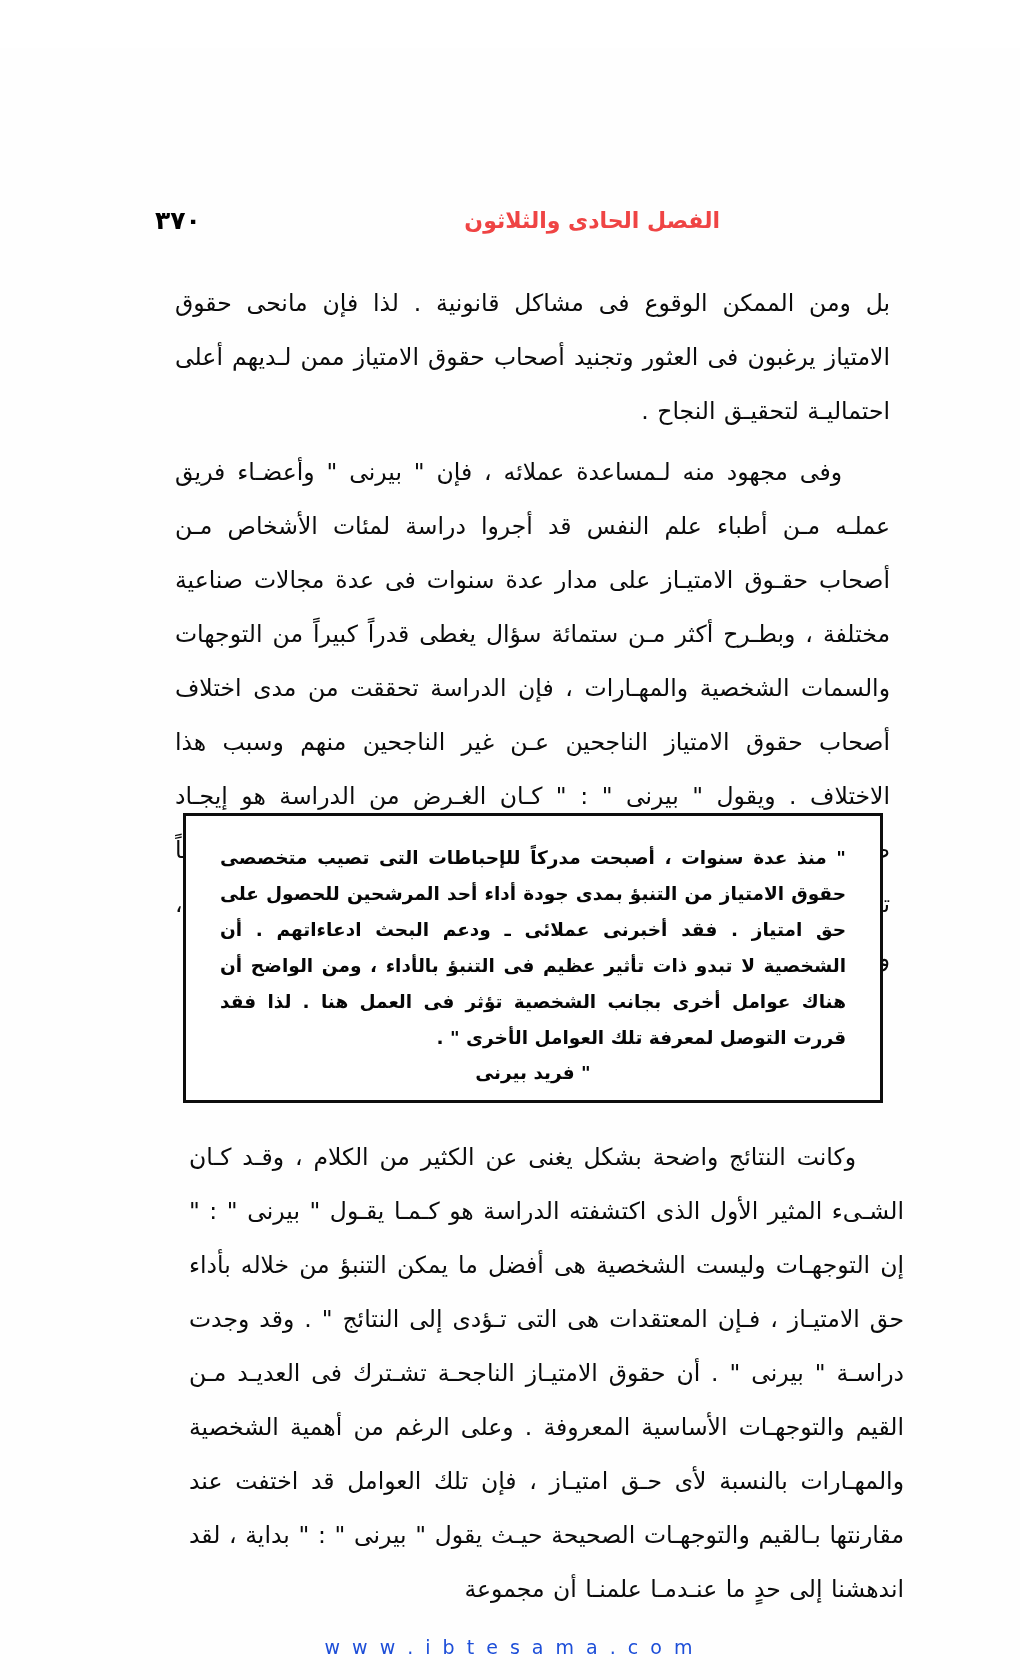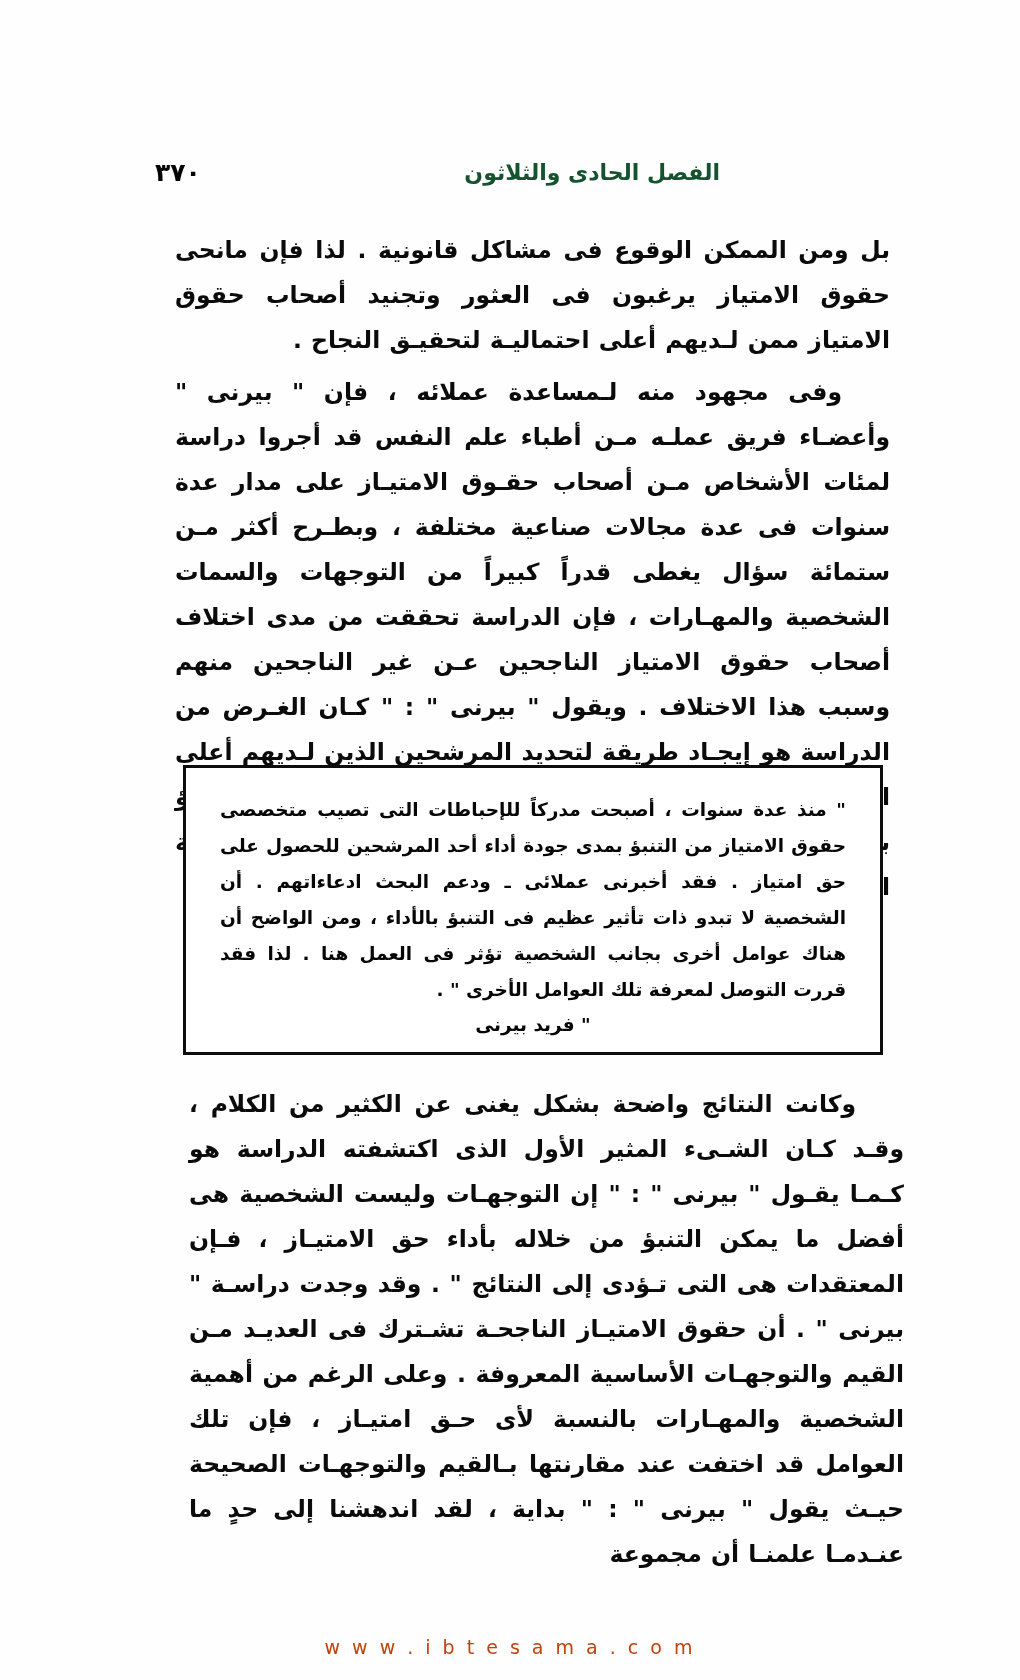--- a/index.html
+++ b/index.html
@@ -14,20 +14,21 @@
     position: relative;
     overflow: hidden;
     font-family: "DejaVu Sans", "Liberation Sans", sans-serif;
     color: #0a0a0a;
   }
 
   .page {
     position: absolute;
     inset: 0;
     background: #fefefe;
+    margin-top: 48px;
   }
 
   
   .running-head {
     position: absolute;
     top: 152px;
     right: 155px;
     left: 155px;
     height: 40px;
     display: flex;
@@ -38,38 +39,38 @@
   .folio {
     font-size: 25px;
     font-weight: 700;
     letter-spacing: 2px;
     color: #000;
     font-family: "DejaVu Sans", sans-serif;
   }
   .chapter-title {
     font-size: 22px;
     font-weight: 700;
-    color: #14532d;
+    color: #ef4444;
     margin-right: 145px;
     white-space: nowrap;
   }
 
   
   .text-column {
     position: absolute;
     top: 228px;
     right: 130px;
     width: 715px;
   }
 
   p.body-par {
     margin: 0 0 4px 0;
     font-size: 23.5px;
-    line-height: 45px;
-    font-weight: 700;
+    line-height: 54px;
+    font-weight: 400;
     text-align: justify;
     text-align-last: right;
     word-spacing: 1px;
     color: #0b0b0b;
     -webkit-font-smoothing: none;
   }
   p.body-par.indent {
     text-indent: 48px;
   }
   p.body-par + p.body-par {
@@ -132,21 +133,21 @@
   
   .watermark {
     position: absolute;
     bottom: 22px;
     left: 0;
     right: 0;
     text-align: center;
     font-family: "DejaVu Sans", "Liberation Sans", sans-serif;
     font-size: 19px;
     letter-spacing: 3px;
-    color: #c2410c;
+    color: #1d4ed8;
     direction: ltr;
     user-select: none;
   }
 </style>
 </head>
 <body>
 
 <div class="page">
 
   <div class="running-head">

